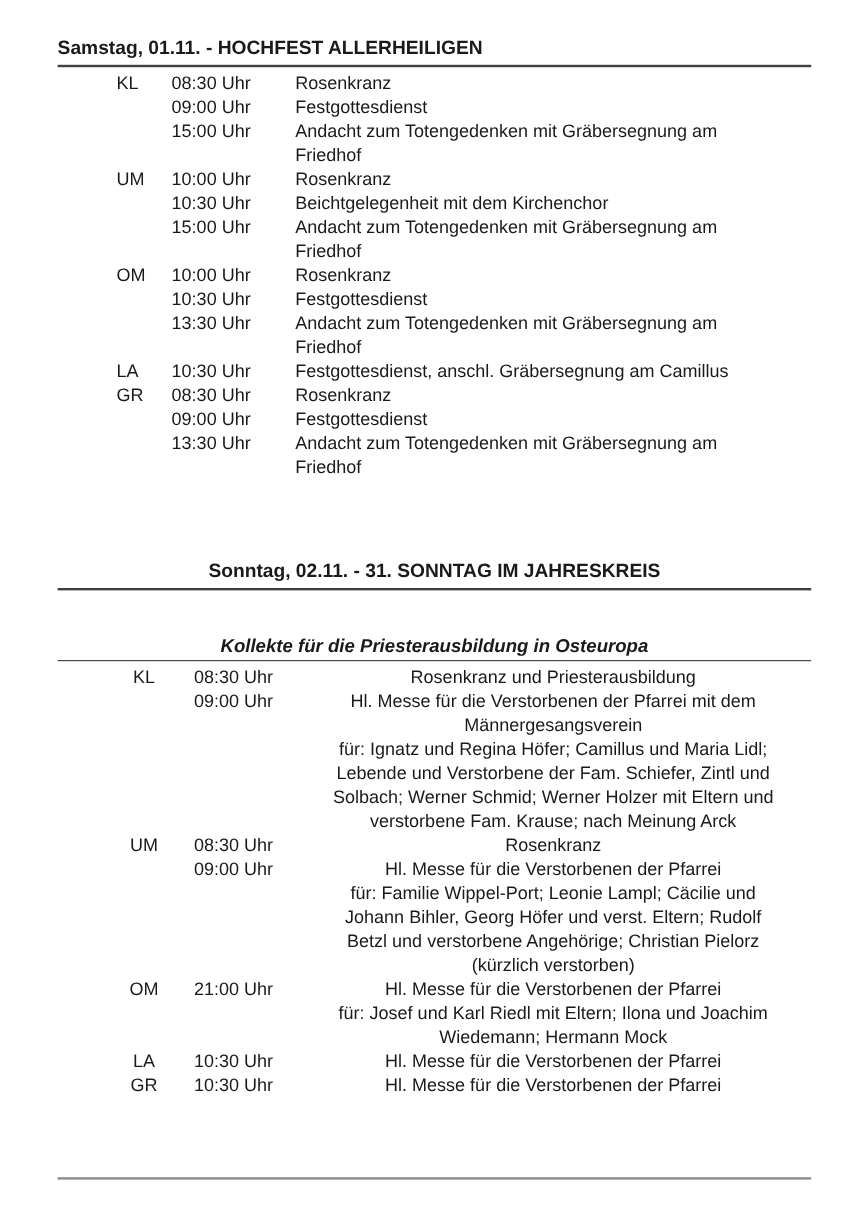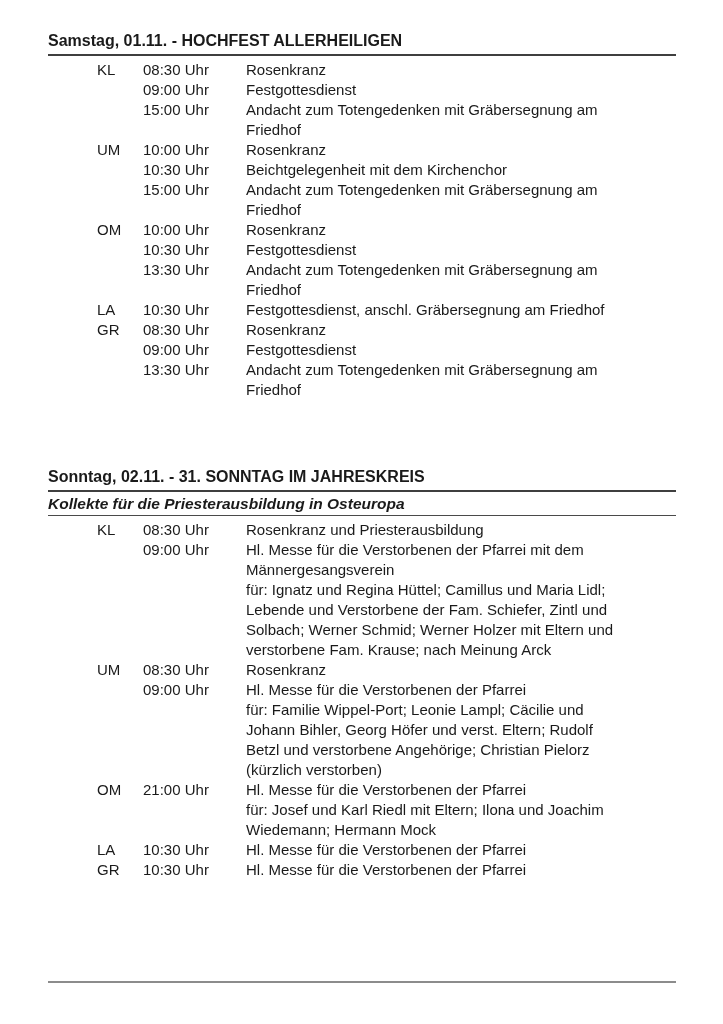--- a/index.html
+++ b/index.html
@@ -14,38 +14,39 @@
     background: #ffffff;
     color: #1a1a1a;
     font-family: "Liberation Sans", "DejaVu Sans", sans-serif;
     font-size: 15px;
     line-height: 20px;
     box-sizing: border-box;
     padding: 31px 47px 0 48px;
     overflow: hidden;
   }
   .section { margin: 0; }
-  .section + .section { margin-top: 67px; }
+  .section + .section { margin-top: 67px; text-align: center; }
   .section-heading {
     font-size: 16px;
     font-weight: bold;
     line-height: 20px;
     padding-bottom: 3px;
     border-bottom: 2px solid #3f3f3f;
     white-space: nowrap;
   }
   .section-subtitle {
     font-size: 15.5px;
     font-weight: bold;
     font-style: italic;
     line-height: 20px;
     padding-top: 2px;
     padding-bottom: 1px;
     border-bottom: 1.5px solid #4a4a4a;
     white-space: nowrap;
+    margin-top: 35px;
   }
   .rows { margin-top: 4px; margin-left: 49px; }
   .row {
     display: grid;
     grid-template-columns: 46px 103px 1fr;
     align-items: start;
   }
   .cell-place { white-space: nowrap; }
   .cell-time  { white-space: nowrap; }
   .cell-text  { white-space: pre-line; }
@@ -120,21 +121,21 @@
   <div class="row">
     <div class="cell-place"></div>
     <div class="cell-time">13:30 Uhr</div>
     <div class="cell-text">Andacht zum Totengedenken mit Gräbersegnung am
 Friedhof</div>
   </div>
 
   <div class="row">
     <div class="cell-place">LA</div>
     <div class="cell-time">10:30 Uhr</div>
-    <div class="cell-text">Festgottesdienst, anschl. Gräbersegnung am Friedhof</div>
+    <div class="cell-text">Festgottesdienst, anschl. Gräbersegnung am Camillus</div>
   </div>
 
   <div class="row">
     <div class="cell-place">GR</div>
     <div class="cell-time">08:30 Uhr</div>
     <div class="cell-text">Rosenkranz</div>
   </div>
 
   <div class="row">
     <div class="cell-place"></div>
@@ -159,21 +160,21 @@
     <div class="cell-place">KL</div>
     <div class="cell-time">08:30 Uhr</div>
     <div class="cell-text">Rosenkranz und Priesterausbildung</div>
   </div>
 
   <div class="row">
     <div class="cell-place"></div>
     <div class="cell-time">09:00 Uhr</div>
     <div class="cell-text">Hl. Messe für die Verstorbenen der Pfarrei mit dem
 Männergesangsverein
-für: Ignatz und Regina Hüttel; Camillus und Maria Lidl;
+für: Ignatz und Regina Höfer; Camillus und Maria Lidl;
 Lebende und Verstorbene der Fam. Schiefer, Zintl und
 Solbach; Werner Schmid; Werner Holzer mit Eltern und
 verstorbene Fam. Krause; nach Meinung Arck</div>
   </div>
 
   <div class="row">
     <div class="cell-place">UM</div>
     <div class="cell-time">08:30 Uhr</div>
     <div class="cell-text">Rosenkranz</div>
   </div>

